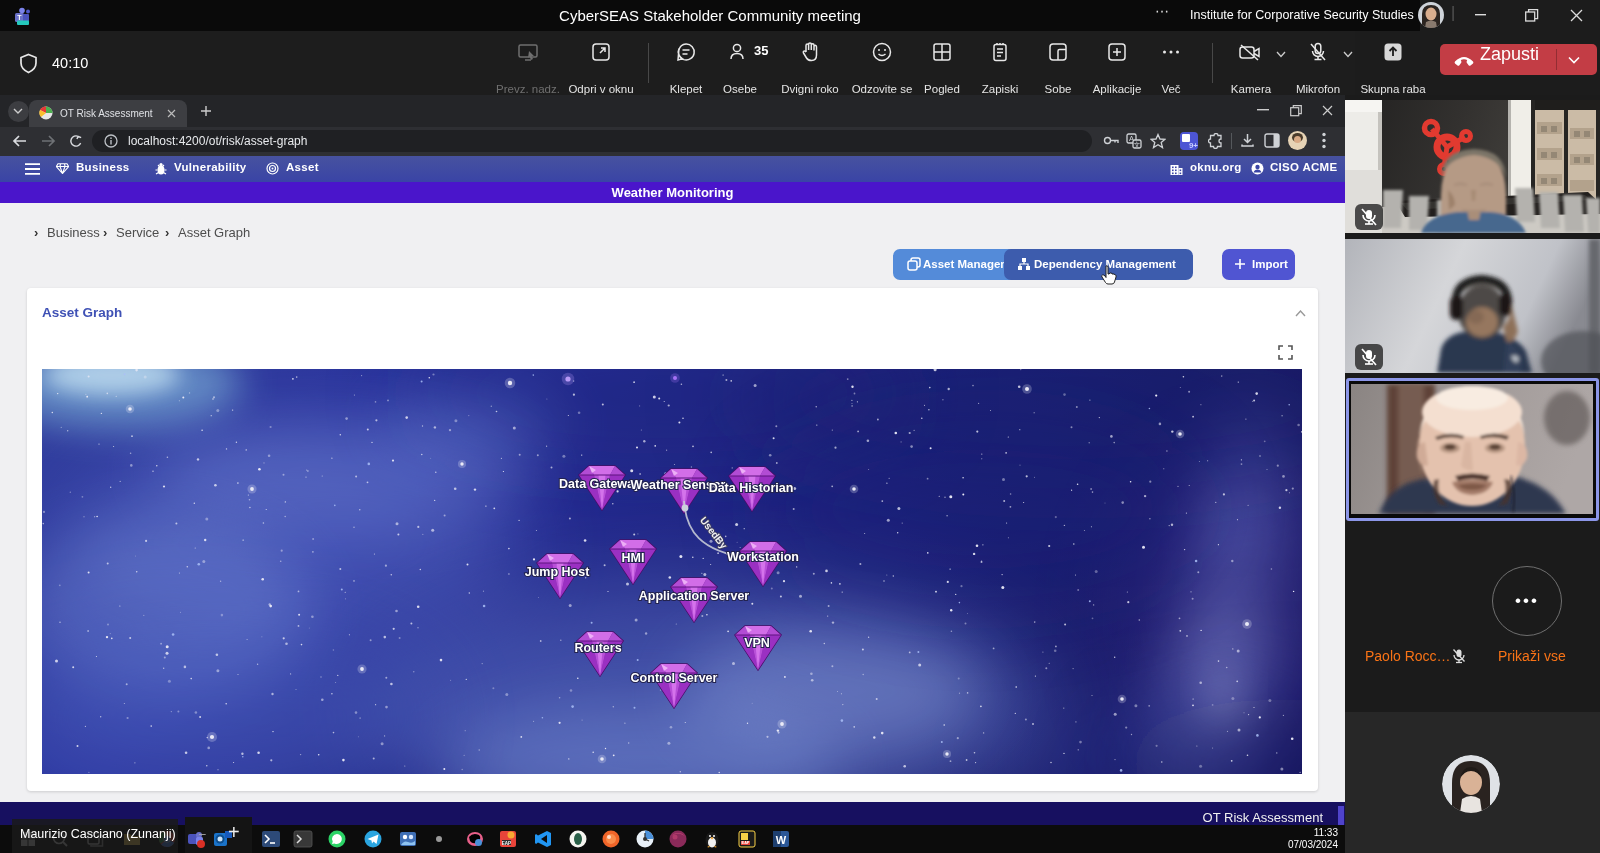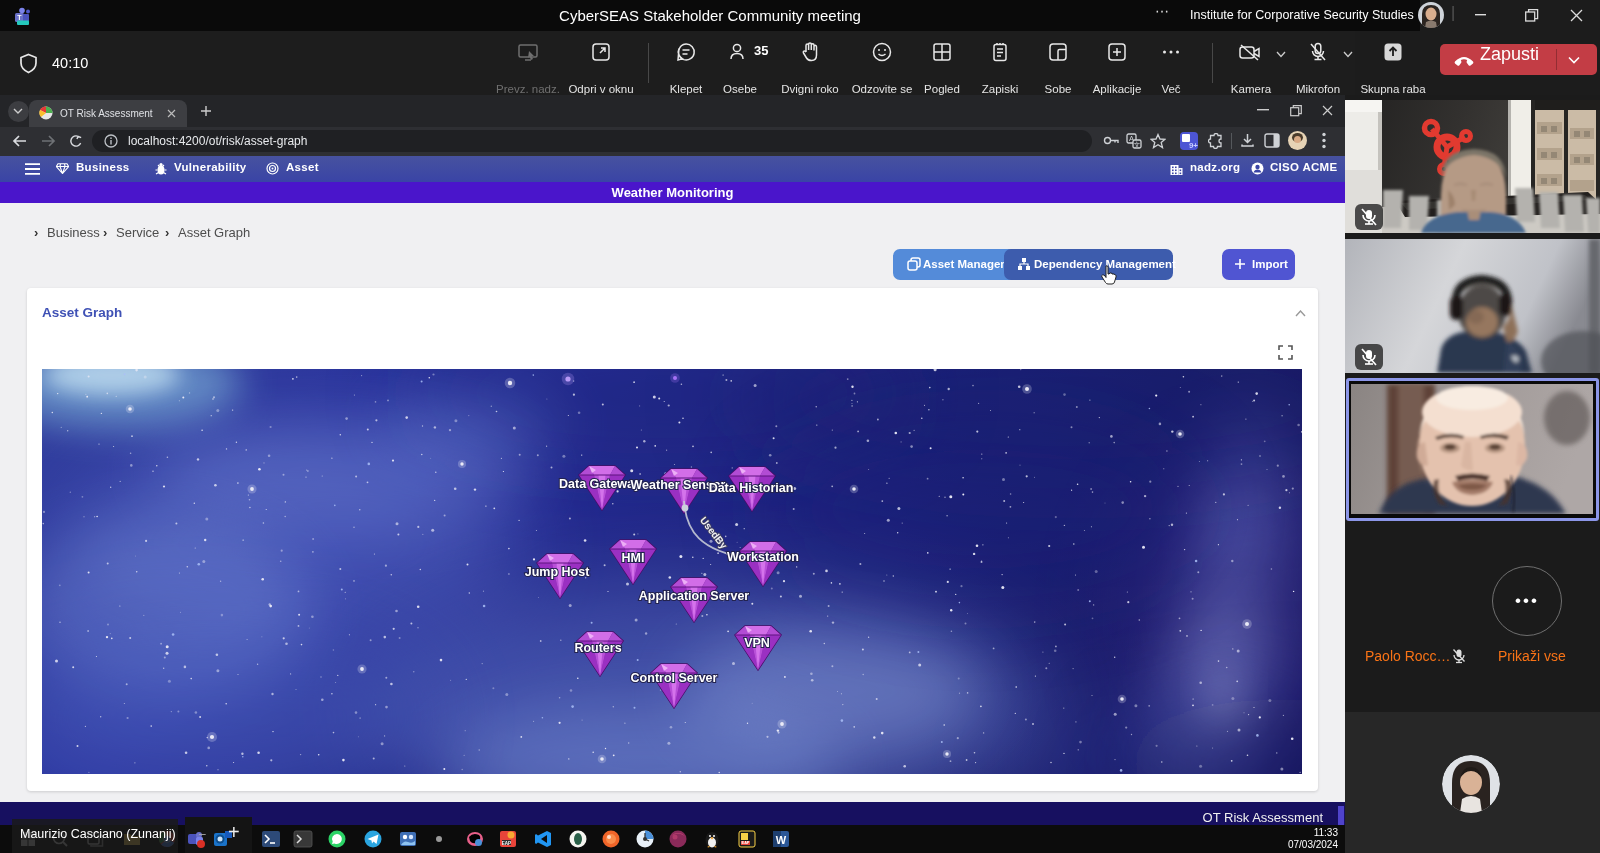--- a/index.html
+++ b/index.html
@@ -298,21 +298,21 @@
             <rect x="2" y="3.5" width="1.6" height="1.6"></rect>
             <rect x="5" y="3.5" width="1.6" height="1.6"></rect>
             <rect x="2" y="6.5" width="1.6" height="1.6"></rect>
             <rect x="5" y="6.5" width="1.6" height="1.6"></rect>
             <rect x="2" y="9.5" width="1.6" height="1.6"></rect>
             <rect x="5" y="9.5" width="1.6" height="1.6"></rect>
             <rect x="9.6" y="6.5" width="1.6" height="1.6"></rect>
             <rect x="9.6" y="9.5" width="1.6" height="1.6"></rect>
           </g>
         </svg>
-    <div class="nv" style="left:1190px;">nadz.org</div>
+    <div class="nv" style="left:1190px;">oknu.org</div>
     <svg class="abs" style="left:1251px;top:6px" width="13" height="13" viewBox="0 0 13 13">
           <circle cx="6.5" cy="6.5" r="6" fill="#fff"></circle>
           <circle cx="6.5" cy="5" r="2.2" fill="#3a44a6"></circle>
           <path d="M2.5,10.5 Q3.5,7.5 6.5,7.5 Q9.5,7.5 10.5,10.5" fill="#3a44a6"></path>
         </svg>
     <div class="nv" style="left:1270px;">CISO ACME</div>
   </div>
   <div id="banner">Weather Monitoring</div>
 
   <div id="page">
@@ -322,21 +322,21 @@
     <div class="crumb" style="left:116px;">Service</div>
     <div class="crumb chev" style="left:165px;">›</div>
     <div class="crumb" style="left:178px;">Asset Graph</div>
     <div class="pbtn" style="left:893px;width:137px;background:#548bd9;">
       <svg class="abs" style="left:14px;top:8px" width="14" height="14" viewBox="0 0 14 14">
             <rect x="4" y="1" width="9" height="9" rx="2" fill="none" stroke="#fff" stroke-width="1.5"></rect>
             <rect x="1" y="4" width="9" height="9" rx="2" fill="#548bd9" stroke="#fff" stroke-width="1.5"></rect>
           </svg>
       <span class="abs" style="left:30px;top:0;white-space:nowrap;">Asset Management</span>
     </div>
-    <div class="pbtn" style="left:1004px;width:169px;background:#3d5cad;">
+    <div class="pbtn" style="left:1004px;width:189px;background:#3d5cad;">
       <svg class="abs" style="left:13px;top:8px" width="14" height="14" viewBox="0 0 14 14">
             <rect x="5" y="1" width="4" height="4" fill="#fff"></rect>
             <rect x="1" y="9" width="4" height="4" fill="#fff"></rect>
             <rect x="9" y="9" width="4" height="4" fill="#fff"></rect>
             <path d="M7,5 L7,7 M3,9 L3,7 L11,7 L11,9" stroke="#fff" stroke-width="1.2" fill="none"></path>
           </svg>
       <span class="abs" style="left:30px;top:0;white-space:nowrap;">Dependency Management</span>
     </div>
     <div class="pbtn" style="left:1222px;width:73px;background:#5055d2;">
       <svg class="abs" style="left:12px;top:9px" width="12" height="12" viewBox="0 0 12 12">

